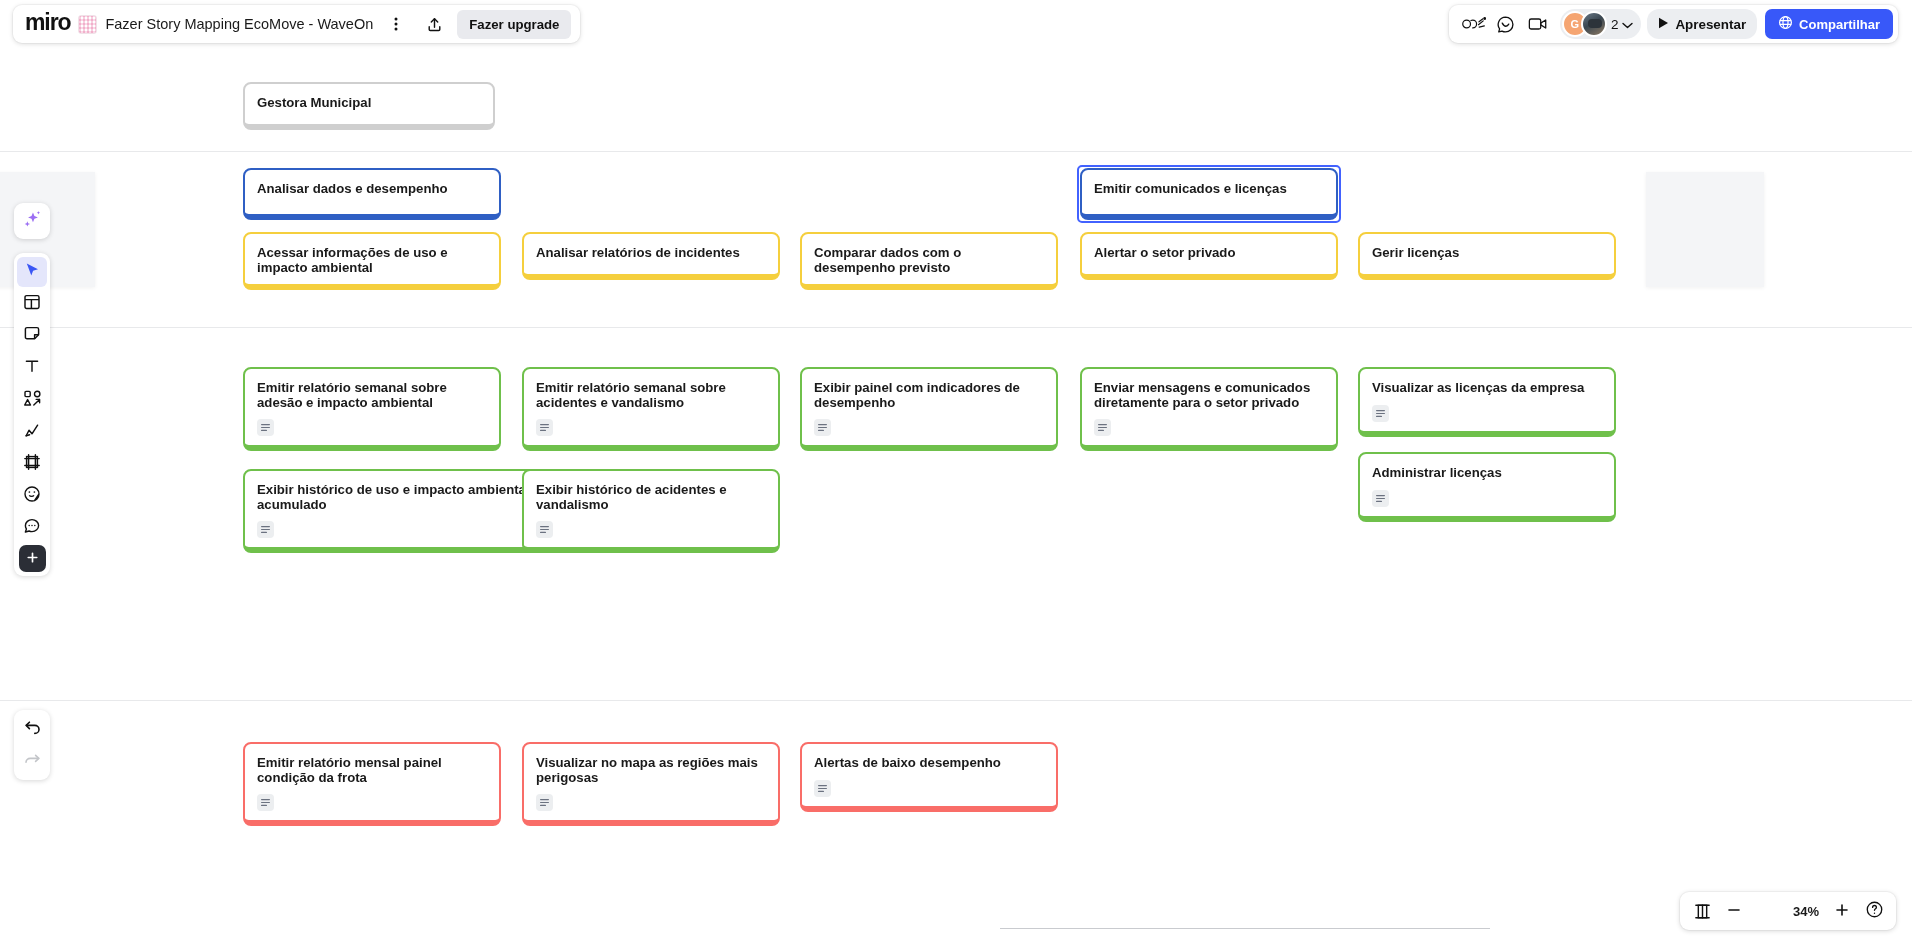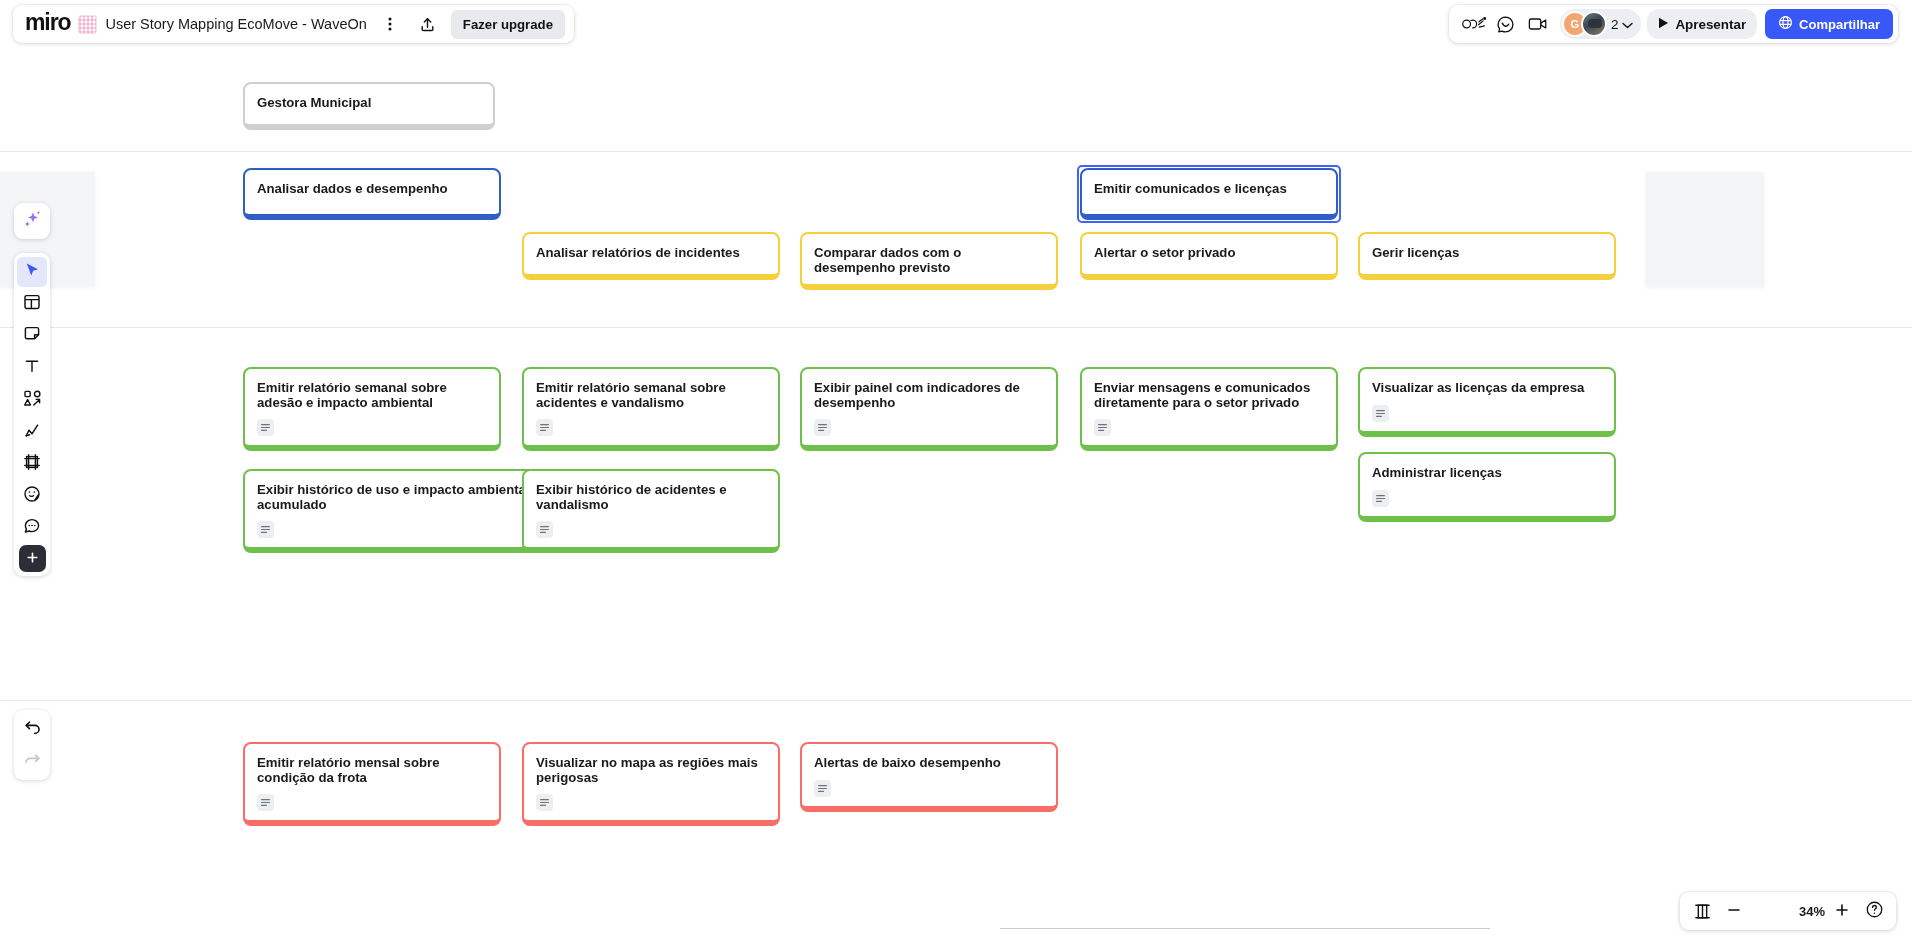--- a/index.html
+++ b/index.html
@@ -140,21 +140,21 @@
     padding:4px 0; display:flex; flex-direction:column; align-items:center; gap:2px;
   }
 
   
   .zoombar {
     position:absolute; right:16px; bottom:12px; height:38px;
     background:#fff; border-radius:9px;
     box-shadow:0 1px 5px rgba(0,0,0,.16), 0 0 0 1px rgba(0,0,0,.03);
     display:flex; align-items:center; padding:0 7px; gap:2px;
   }
-  .zoom-val { font-size:13px; font-weight:600; color:#1a1a1a; min-width:38px; text-align:right; cursor:pointer;margin-left:36px;}
+  .zoom-val { font-size:13px; font-weight:600; color:#1a1a1a; min-width:38px; text-align:center; cursor:pointer;margin-left:36px;}
 </style>
 </head>
 <body>
 
 <div id="canvas">
 
   <div class="frame-bg" style="left:-85px; top:172px; width:180px; height:115px;"></div>
   <div class="frame-bg" style="left:1646px; top:172px; width:118px; height:115px;"></div>
 
   <div class="divider" style="top:151px;"></div>
@@ -168,20 +168,23 @@
 
   <div class="card blue" style="left:243px; top:168px; width:258px; height:52px;">
     <span class="txt">Analisar dados e desempenho</span>
   </div>
 
   <div class="card blue" style="left:1080px; top:168px; width:258px; height:52px;">
     <span class="txt">Emitir comunicados e licenças</span>
   </div>
   <div class="selection-ring" style="left:1077px; top:165px; width:264px; height:58px;"></div>
 
+  <div class="card yellow" style="left:243px; top:232px; width:258px; height:58px;">
+    <span class="txt">Acessar informações de uso e impacto ambiental</span>
+  </div>
   <div class="card yellow" style="left:522px; top:232px; width:258px; height:48px;">
     <span class="txt">Analisar relatórios de incidentes</span>
   </div>
   <div class="card yellow" style="left:800px; top:232px; width:258px; height:58px;">
     <span class="txt">Comparar dados com o desempenho previsto</span>
   </div>
   <div class="card yellow" style="left:1080px; top:232px; width:258px; height:48px;">
     <span class="txt">Alertar o setor privado</span>
   </div>
   <div class="card yellow" style="left:1358px; top:232px; width:258px; height:48px;">
@@ -280,21 +283,21 @@
           <g fill="#6b7280">
             <rect x="0" y="1" width="9" height="1.2" rx=".6"></rect>
             <rect x="0" y="3.9" width="9" height="1.2" rx=".6"></rect>
             <rect x="0" y="6.8" width="6" height="1.2" rx=".6"></rect>
           </g>
         </svg>
     </span>
   </div>
 
   <div class="card red" style="left:243px; top:742px; width:258px; height:84px;">
-    <span class="txt">Emitir relatório mensal sobre condição da frota</span>
+    <span class="txt">Emitir relatório mensal painel condição da frota</span>
     <span class="desc-badge">
       <svg width="9" height="9" viewBox="0 0 9 9">
           <g fill="#6b7280">
             <rect x="0" y="1" width="9" height="1.2" rx=".6"></rect>
             <rect x="0" y="3.9" width="9" height="1.2" rx=".6"></rect>
             <rect x="0" y="6.8" width="6" height="1.2" rx=".6"></rect>
           </g>
         </svg>
     </span>
   </div>
@@ -321,21 +324,21 @@
           </g>
         </svg>
     </span>
   </div>
 
 </div>
 
 <div class="topbar-left">
   <span class="miro-logo">miro</span>
   <span class="board-thumb"></span>
-  <span class="board-title">User Story Mapping EcoMove - WaveOn</span>
+  <span class="board-title">Fazer Story Mapping EcoMove - WaveOn</span>
   <button class="icon-btn">
     <svg width="16" height="16" viewBox="0 0 16 16">
         <g fill="#111">
           <circle cx="8" cy="3" r="1.5"></circle>
           <circle cx="8" cy="8" r="1.5"></circle>
           <circle cx="8" cy="13" r="1.5"></circle>
         </g>
       </svg>
   </button>
   <button class="icon-btn">

